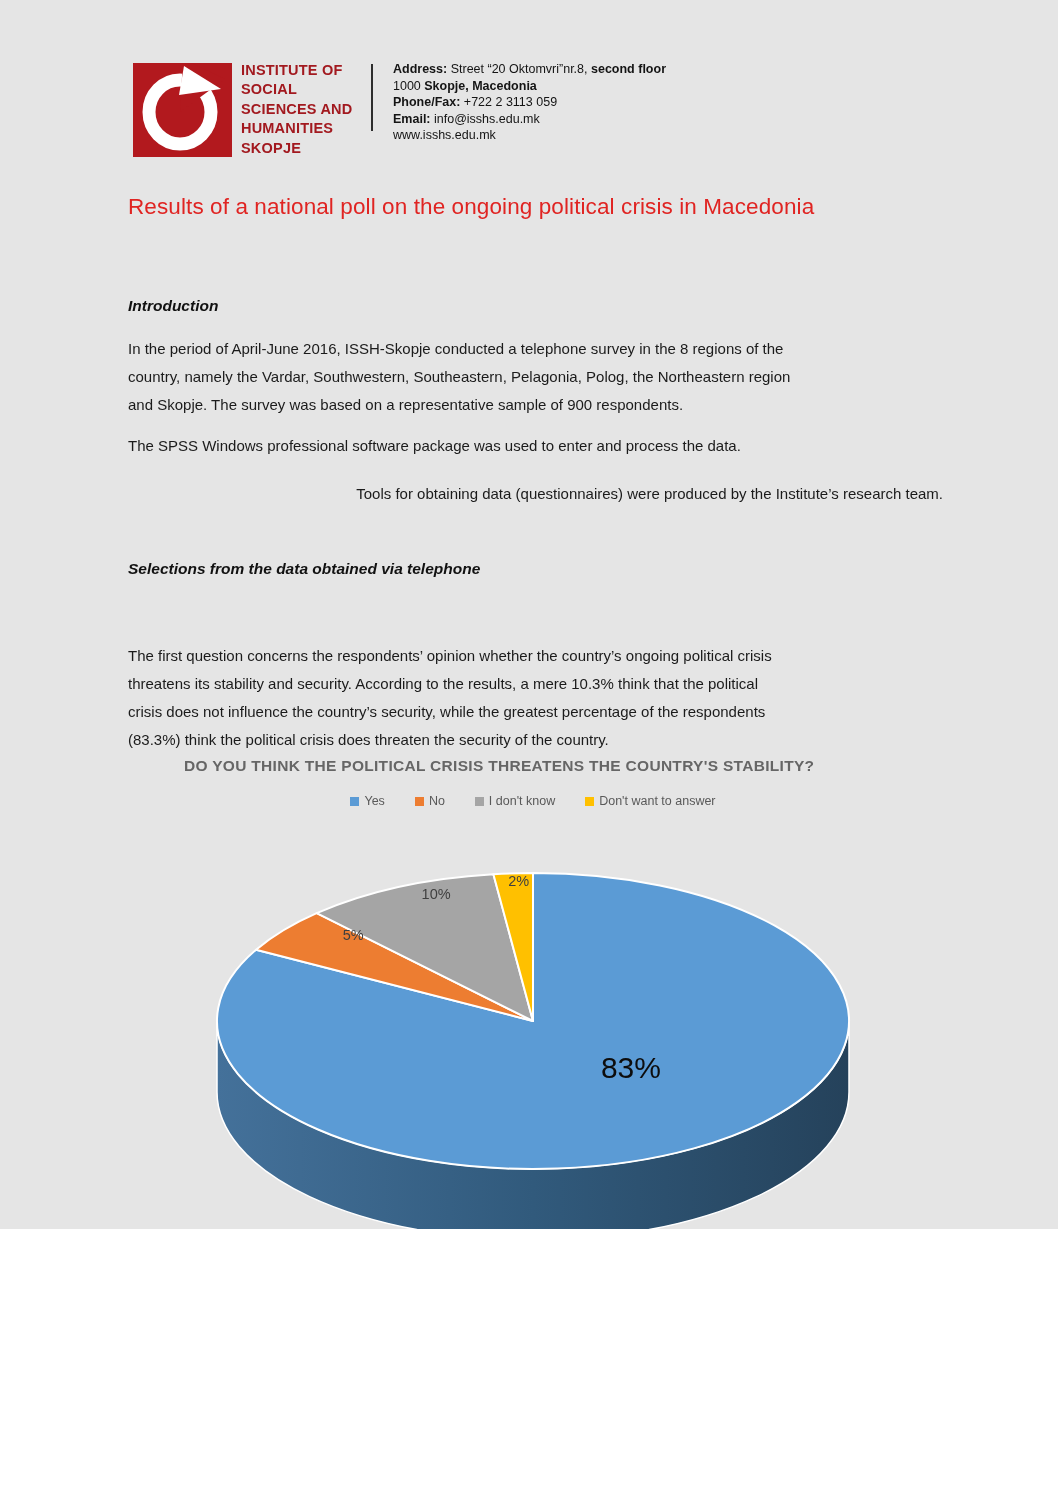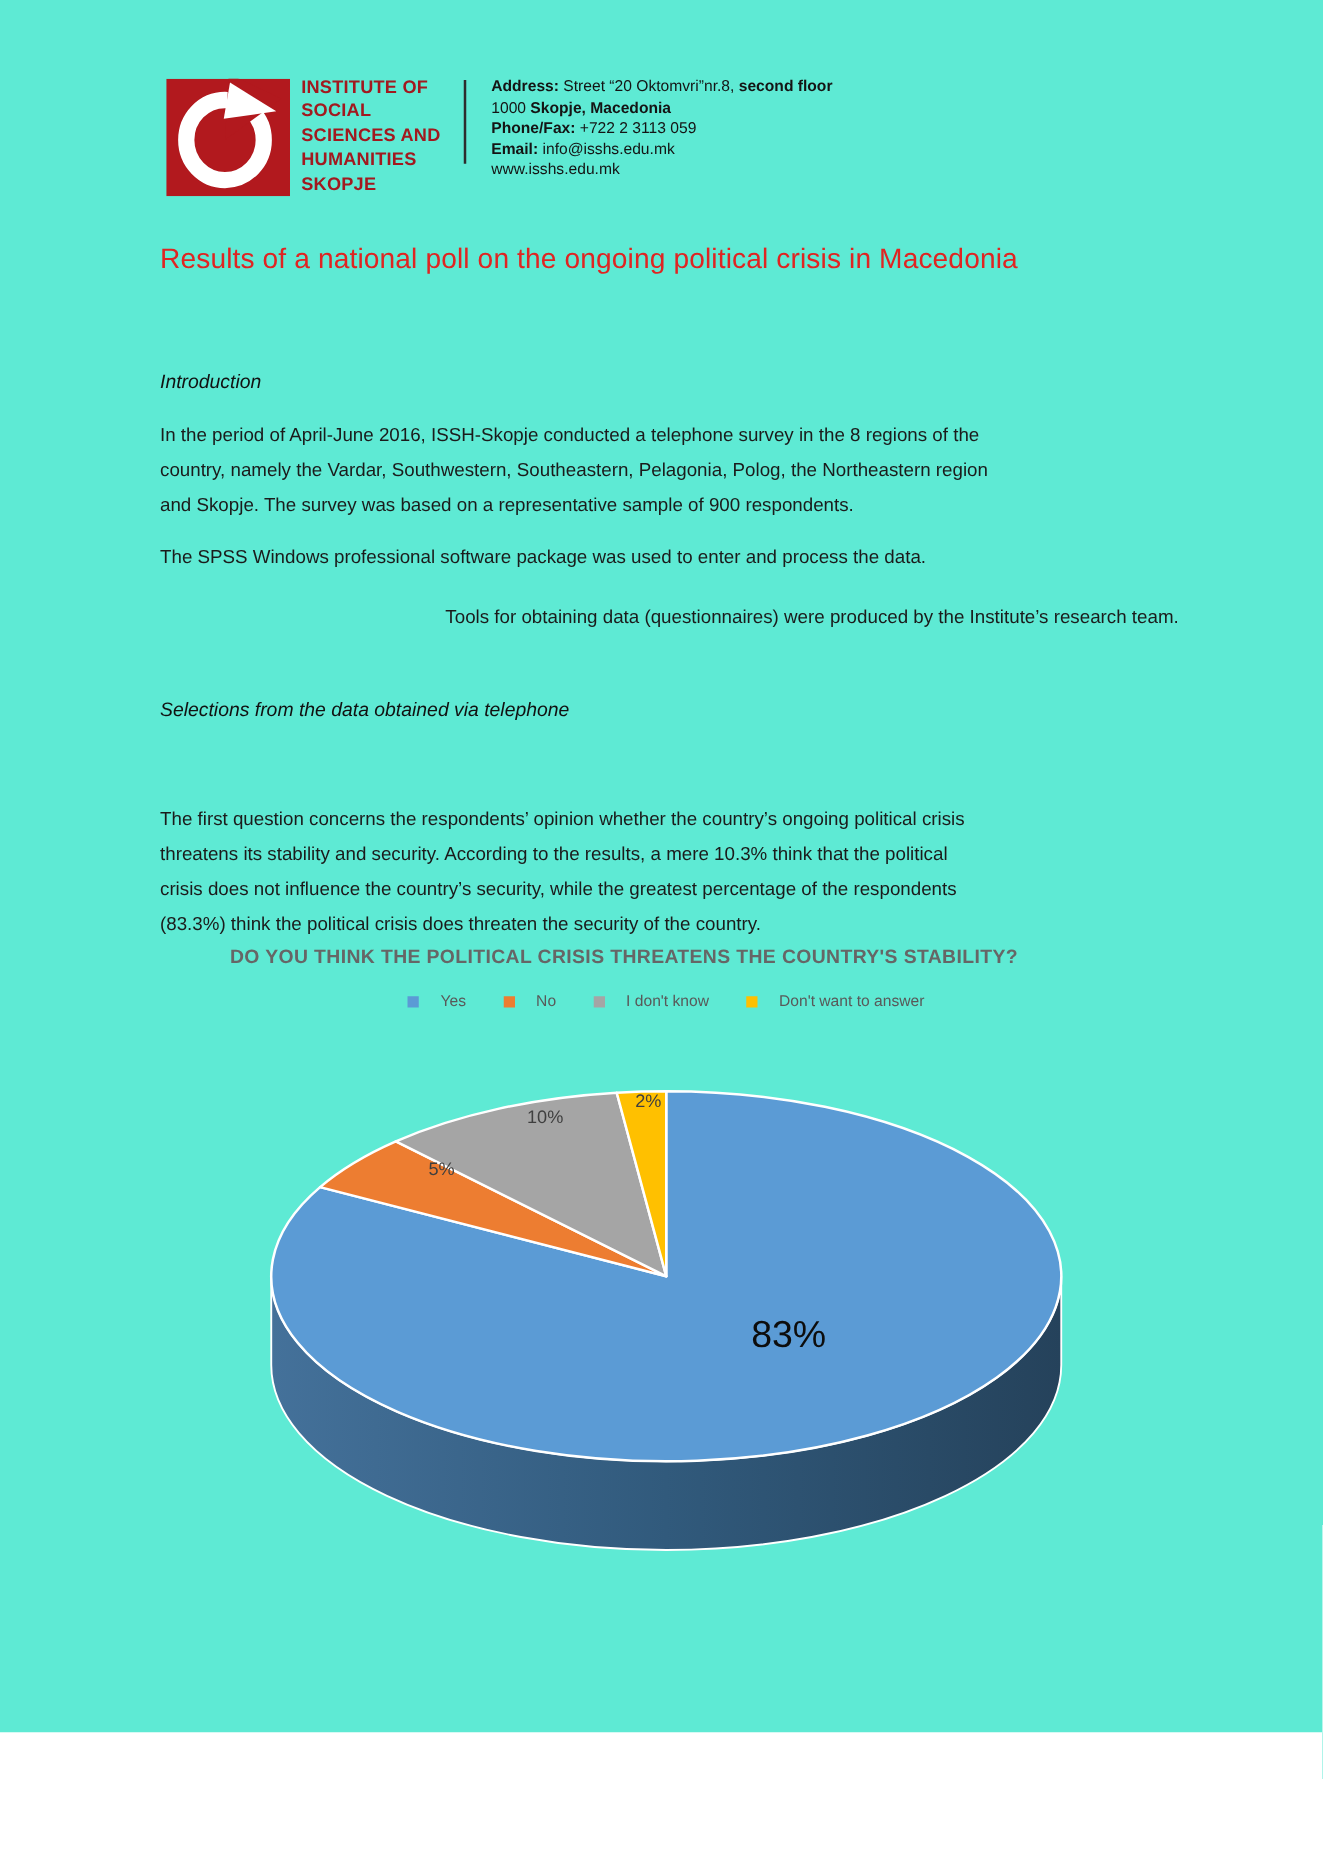--- a/index.html
+++ b/index.html
@@ -1,37 +1,37 @@
 <!DOCTYPE html>
 <html><head>
 <meta charset="utf-8">
 <style>
   html,body { margin:0; padding:0; background:#ffffff; }
   .page {
-    position:relative; width:1058px; height:1386px; background:#5eead4;
+    position:relative; width:1058px; height:1229px; background:#e5e5e5;
     font-family:"Liberation Sans", sans-serif; color:#1b1b1b; overflow:hidden;
   }
   
   .logo-box { position:absolute; left:133px; top:63px; width:99px; height:94px; }
   .logo-box svg { width:100%; height:100%; display:block; }
   .logo-name {
     position:absolute; left:241px; top:61px; font-size:14.5px; line-height:19.4px;
     font-weight:bold; color:#A2191F; white-space:pre-line; letter-spacing:0.2px;
   }
   .header-divider { position:absolute; left:371px; top:64px; width:2px; height:67px; background:#2d2d2d; }
   .contact { position:absolute; left:393px; top:61px; font-size:12.5px; line-height:16.6px; color:#141414; }
   .contact .b { font-weight:bold; }
   
   .doc-title { position:absolute; left:128px; top:194px; margin:0; font-size:22.5px; font-weight:500; color:#E02422; letter-spacing:0.1px; }
-  .sec-heading { position:absolute; left:128px; margin:0; font-size:15.5px; font-weight:normal; font-style:italic; color:#111; }
+  .sec-heading { position:absolute; left:128px; margin:0; font-size:15.5px; font-weight:bold; font-style:italic; color:#111; }
   .body-par { position:absolute; left:128px; width:815px; margin:0; font-size:15px; line-height:28px; color:#1b1b1b; white-space:pre-line; }
   
   .chart-title { position:absolute; left:158px; top:757px; font-size:15.5px; font-weight:bold; color:#666666; letter-spacing:0.3px; }
   .legend { position:absolute; left:128px; top:794px; width:810px; display:flex; justify-content:center; align-items:center; gap:30px; font-size:12.5px; color:#595959; }
-  .legend-item { display:flex; align-items:center; gap:17px; }
+  .legend-item { display:flex; align-items:center; gap:5px; }
   .swatch { width:9px; height:9px; flex:0 0 auto; }
   .pie-svg { position:absolute; left:128px; top:858px; width:810px; height:480px; }
 </style>
 </head>
 <body>
 
 <div class="page">
 
   <div class="logo-box">
     <svg viewBox="0 0 99 94" aria-hidden="true">

